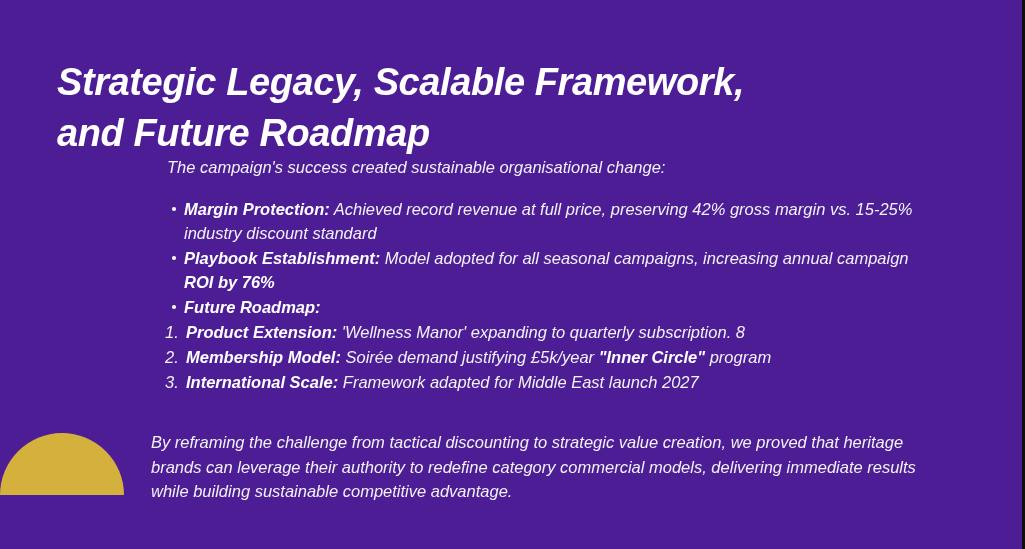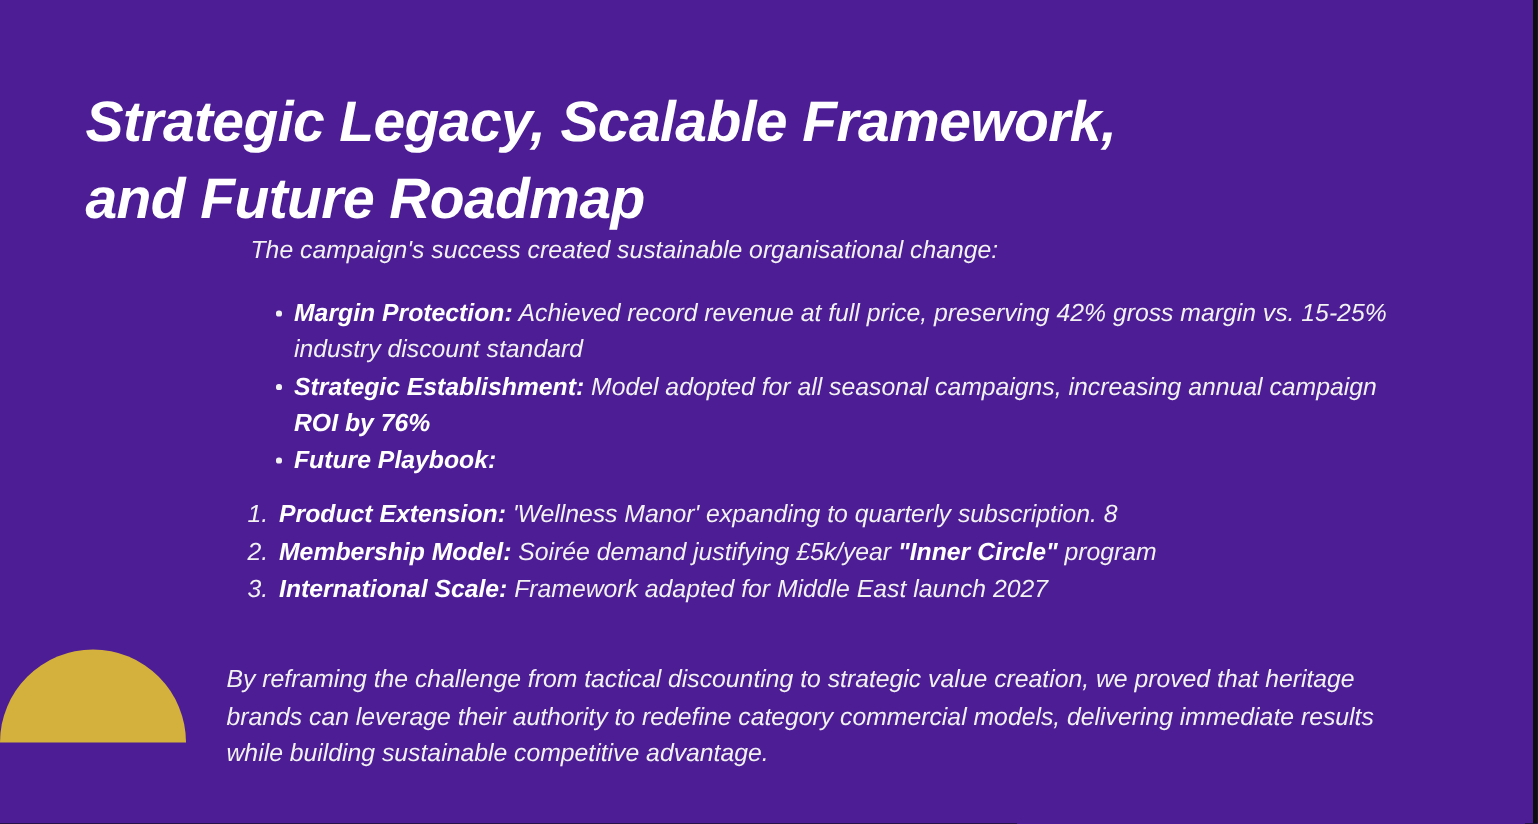--- a/index.html
+++ b/index.html
@@ -63,21 +63,21 @@
   .intro {
     margin: 0 0 18px 16px;
     color: #f2f2f2;
     font-size: 16.5px;
     line-height: 24px;
   }
 
   
   ul.bullets {
     list-style: none;
-    margin: 12px;
+    margin: 0;
     padding: 0;
   }
   ul.bullets > li {
     position: relative;
     padding-left: 33px;
     margin: 0 0 1px 0;
     font-size: 16.5px;
     line-height: 24px;
     color: #f2f2f2;
   }
@@ -136,24 +136,24 @@
 
   <div id="body-col">
 
     <p class="intro">The campaign's success created sustainable organisational change:</p>
 
     <ul class="bullets">
       <li>
         <span class="dot"></span><span class="b">Margin Protection:</span><span> Achieved record revenue at full price, preserving 42% gross margin vs. 15-25% industry discount standard</span><span class="b"></span><span></span>
       </li>
       <li>
-        <span class="dot"></span><span class="b">Strategic Establishment:</span><span> Model adopted for all seasonal campaigns, increasing annual campaign </span><span class="b">ROI by 76%</span><span></span>
+        <span class="dot"></span><span class="b">Playbook Establishment:</span><span> Model adopted for all seasonal campaigns, increasing annual campaign </span><span class="b">ROI by 76%</span><span></span>
       </li>
       <li>
-        <span class="dot"></span><span class="b">Future Playbook:</span><span></span><span class="b"></span><span></span>
+        <span class="dot"></span><span class="b">Future Roadmap:</span><span></span><span class="b"></span><span></span>
       </li>
     </ul>
 
     <ol class="numbers">
       <li>
         <span class="num">1.</span><span class="b">Product Extension:</span><span> 'Wellness Manor' expanding to quarterly subscription. 8</span><span class="b"></span><span></span>
       </li>
       <li>
         <span class="num">2.</span><span class="b">Membership Model:</span><span> Soirée demand justifying £5k/year </span><span class="b">"Inner Circle"</span><span> program</span>
       </li>

